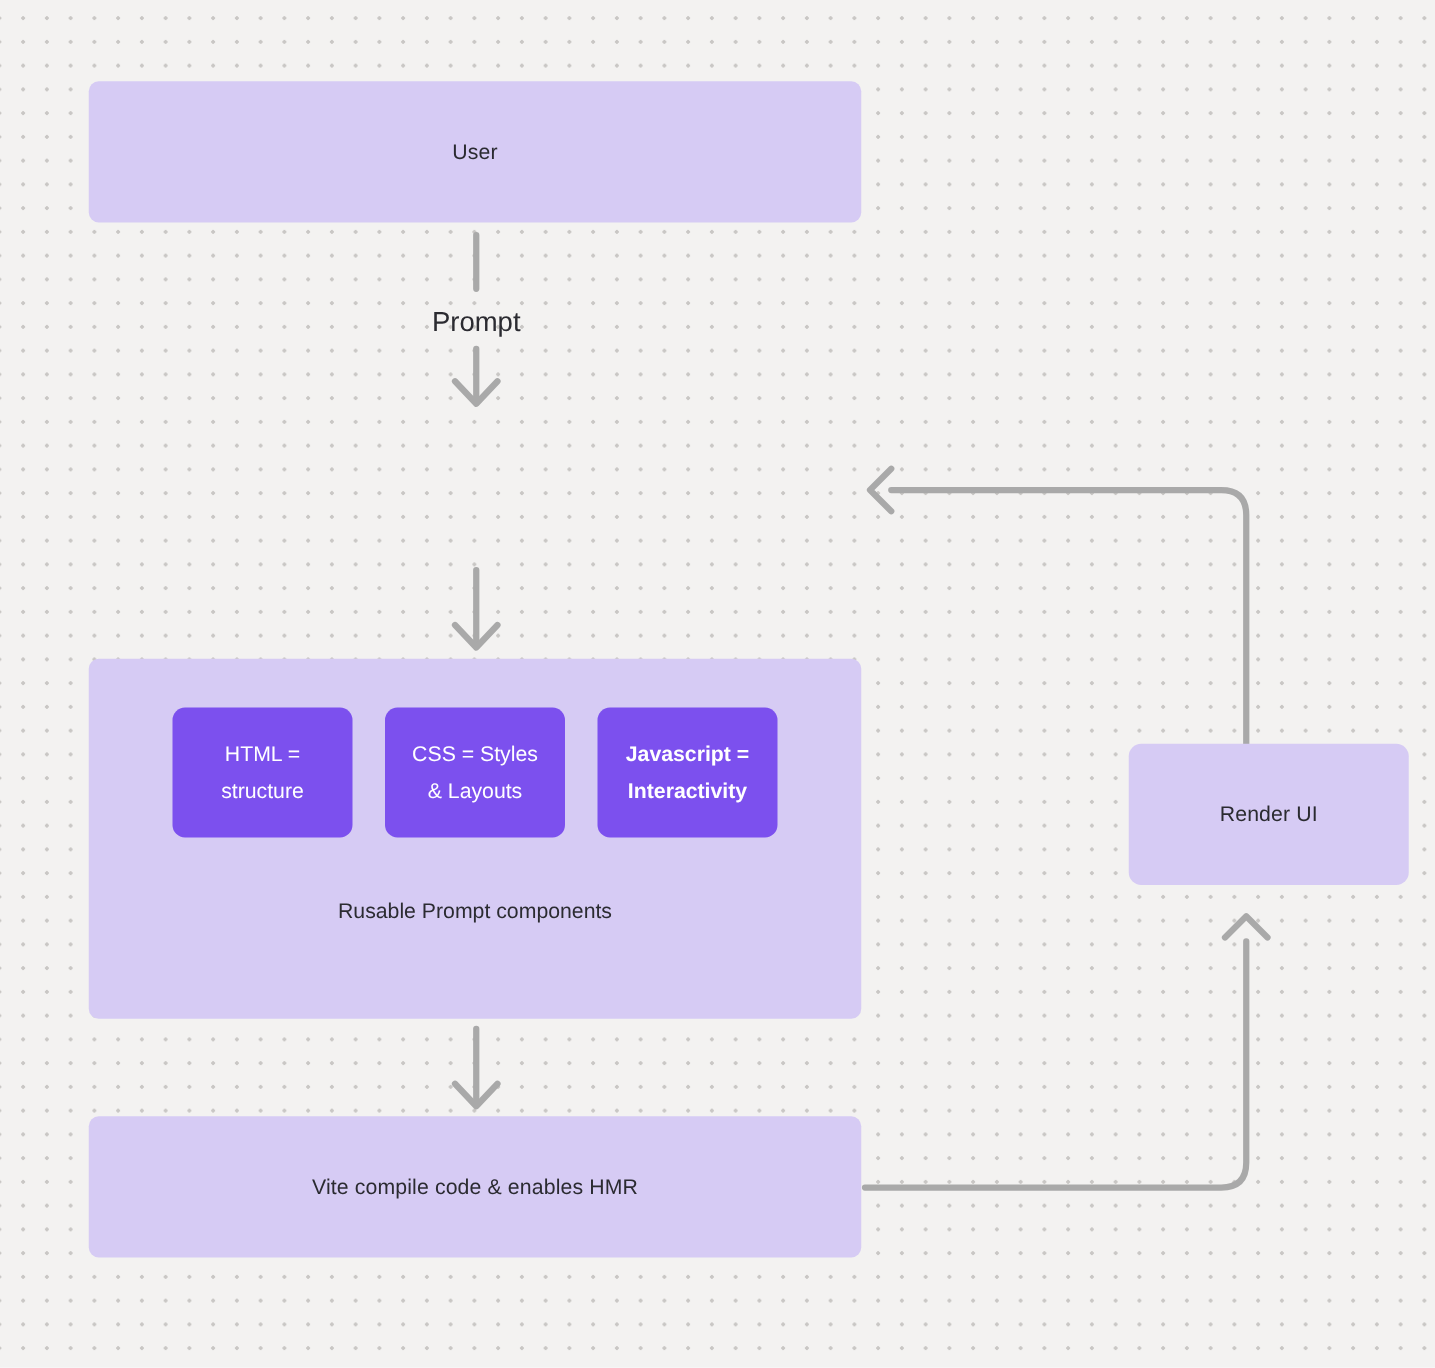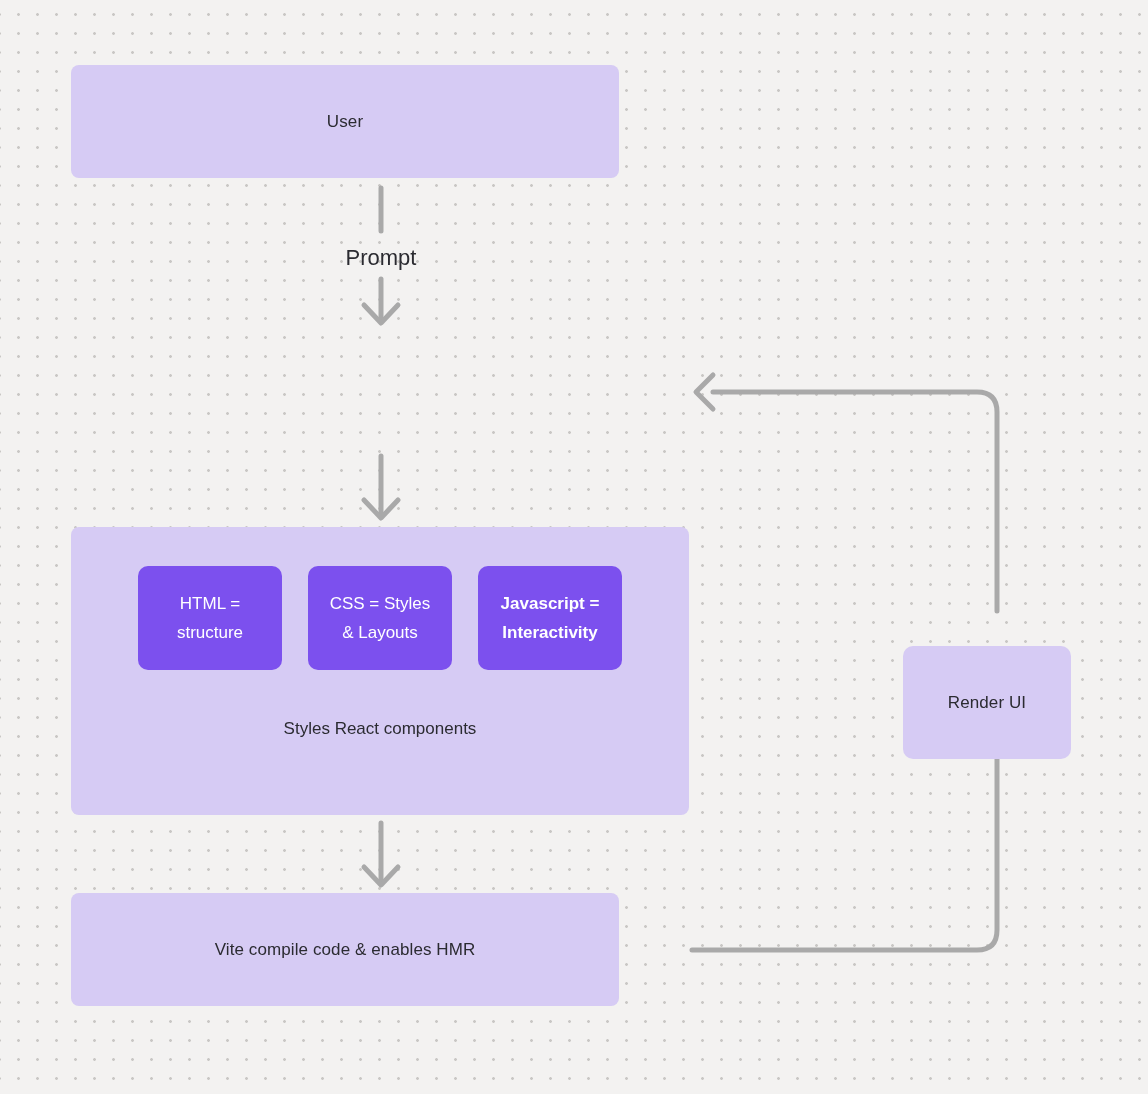--- a/index.html
+++ b/index.html
@@ -23,21 +23,21 @@
     border-radius: 8px;
     display: flex;
     align-items: center;
     justify-content: center;
     color: #2b2b31;
     font-size: 17px;
     letter-spacing: 0.1px;
   }
   .node.wide {
     left: 71px;
-    width: 548px;
+    width: 618px;
     height: 113px;
   }
   .inner-node {
     position: absolute;
     top: 566px;
     width: 144px;
     height: 104px;
     background: #7c50ee;
     border-radius: 10px;
     display: flex;
@@ -128,23 +128,23 @@
   <div class="inner-node" style="left:308px;">
     <span>CSS = Styles &amp; Layouts</span>
   </div>
   <div class="inner-node" style="left:138px;">
     <span>HTML = structure</span>
   </div>
   <div class="inner-node" style="left:478px;font-weight:bold;">
     <span>Javascript = Interactivity</span>
   </div>
 
-  <div class="group-label">Styles React components</div>
+  <div class="group-label">Rusable Prompt components</div>
 
   <div class="node wide" style="top:893px;">
     <span>Vite compile code &amp; enables HMR</span>
   </div>
 
-  <div class="node" style="left:903px; top:646px; width:168px; height:113px; border-radius:10px;">
+  <div class="node" style="left:903px; top:595px; width:224px; height:113px; border-radius:10px;">
     <span>Render UI</span>
   </div>
 
 </div>
 
 </body></html>

